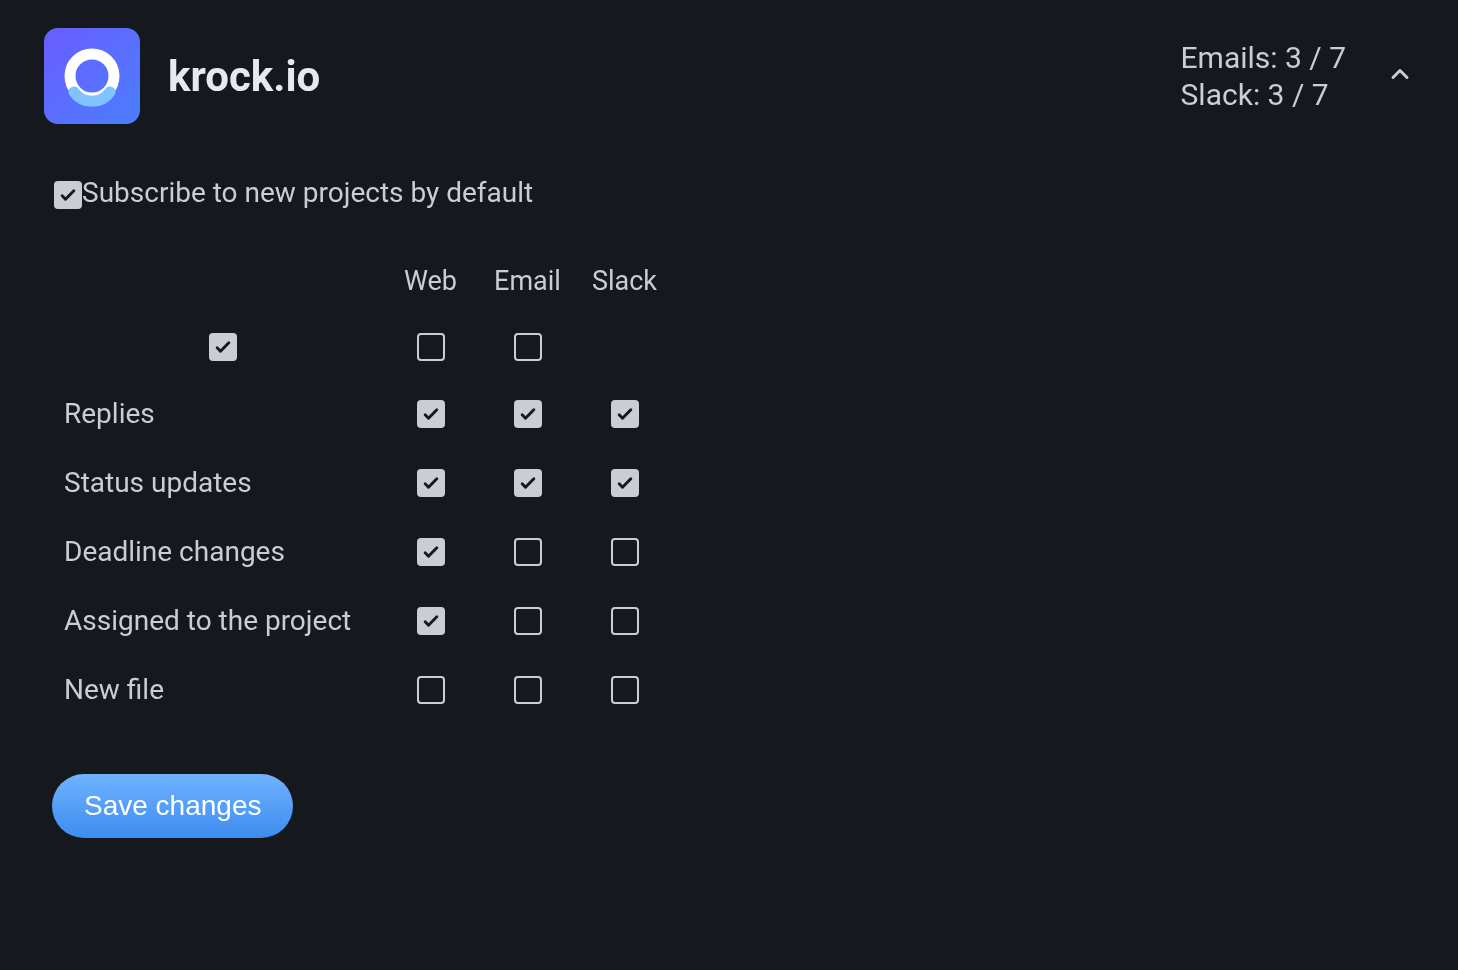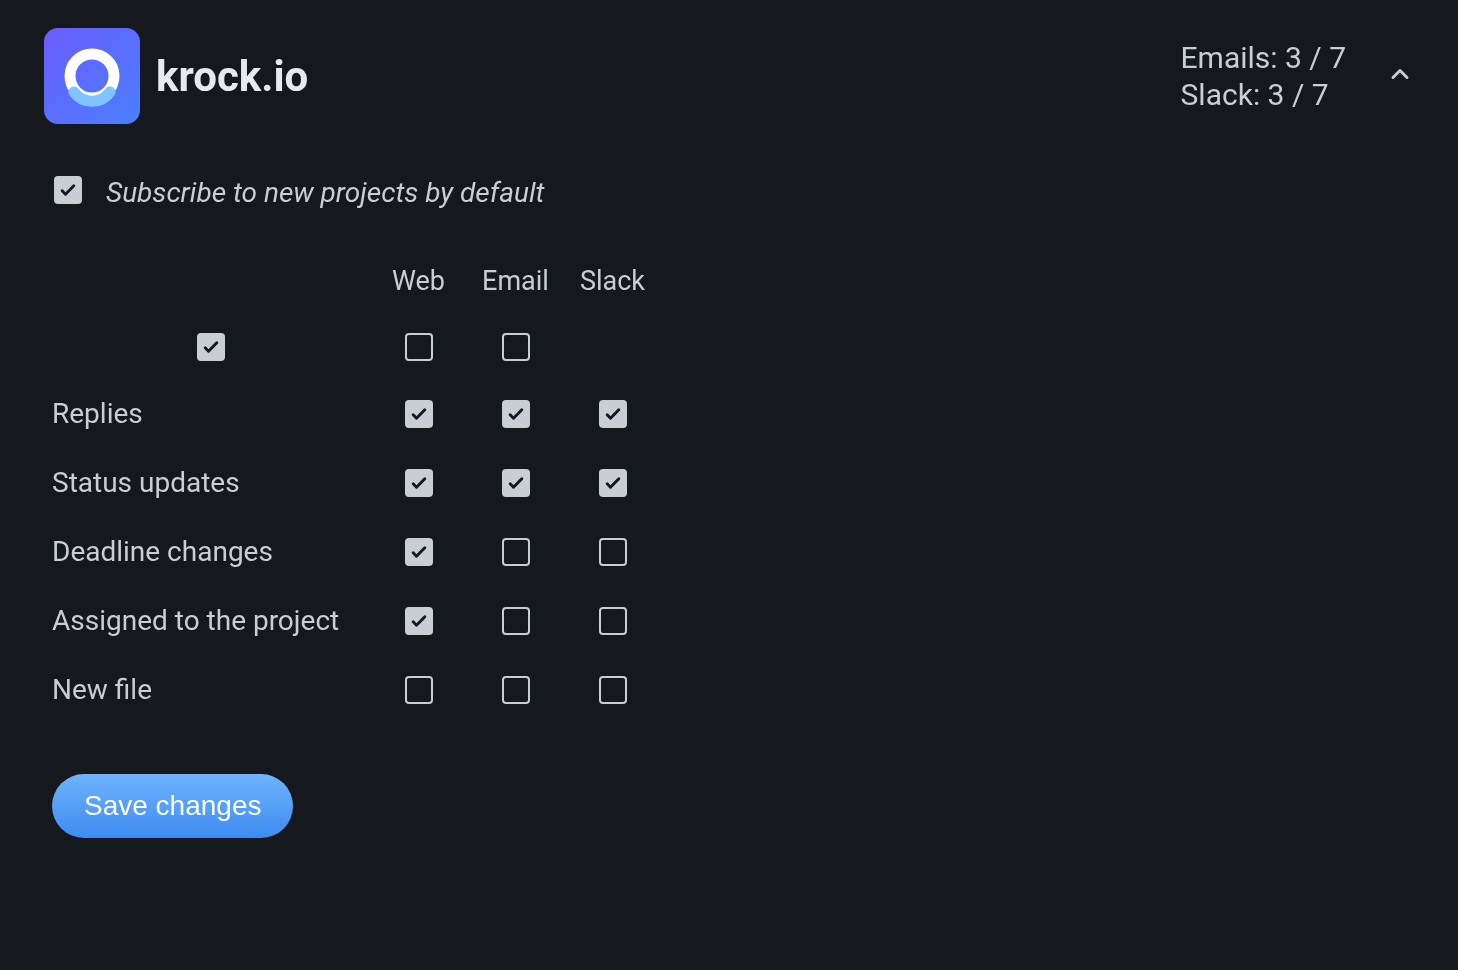--- a/index.html
+++ b/index.html
@@ -12,21 +12,21 @@
     padding: 28px 44px 40px 44px;
   }
   .header {
     display: flex;
     align-items: center;
     justify-content: space-between;
   }
   .brand {
     display: flex;
     align-items: center;
-    gap: 16px;
+    gap: 28px;
   }
   .logo {
     width: 96px;
     height: 96px;
     border-radius: 14px;
     background: linear-gradient(135deg, #6b5cff 0%, #4a7fff 100%);
     display: flex;
     align-items: center;
     justify-content: center;
   }
@@ -46,25 +46,23 @@
     font-size: 30px;
     line-height: 1.25;
     text-align: left;
   }
   .chevron {
     color: #c9cdd4;
     cursor: pointer;
   }
   .subscribe-row {
     display: flex;
-    align-items: flex-start;
-    gap: 24px;
+    align-items: flex-end;
     margin-top: 52px;
     margin-left: 10px;
-    font-style: italic;
   }
   .subscribe-label {
     font-size: 28px;
     color: #c9cdd4;
   }
   .checkbox {
     width: 28px;
     height: 28px;
     border: 2.5px solid #c9cdd4;
     border-radius: 4px;
@@ -79,21 +77,21 @@
     border-color: #c9cdd4;
   }
   .checkbox.checked svg {
     display: block;
   }
   .checkbox svg {
     display: none;
   }
   .table {
     margin-top: 56px;
-    margin-left: 8px;
+    margin-left: 20px;
   }
   .table-header {
     display: grid;
     grid-template-columns: 318px 97px 97px 97px;
     align-items: center;
   }
   .table-header > div {
     font-size: 27px;
     color: #c9cdd4;
     text-align: center;

